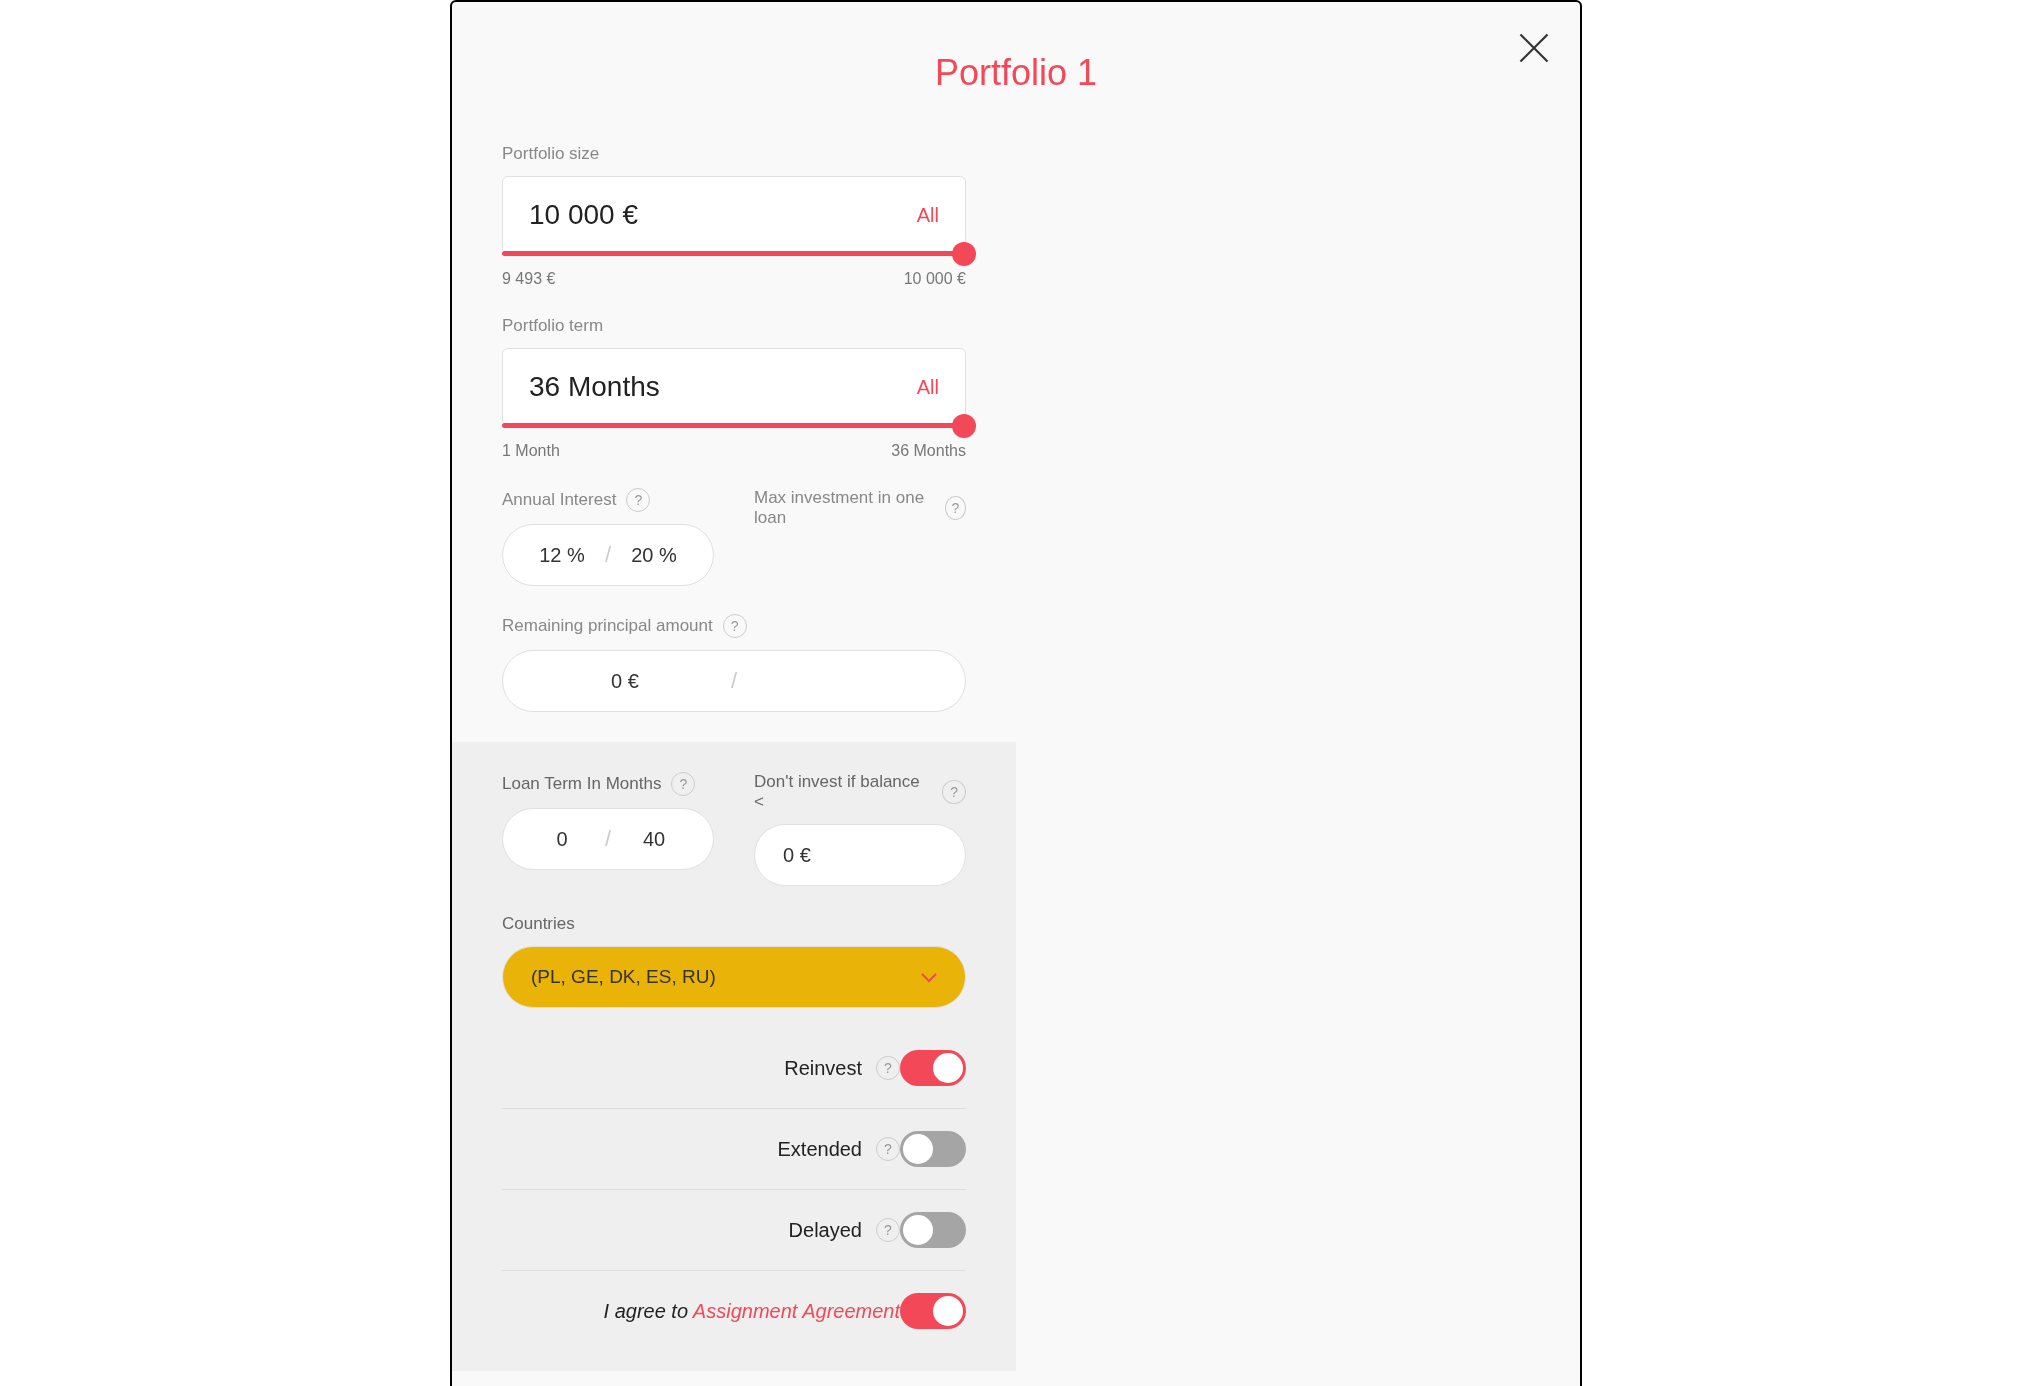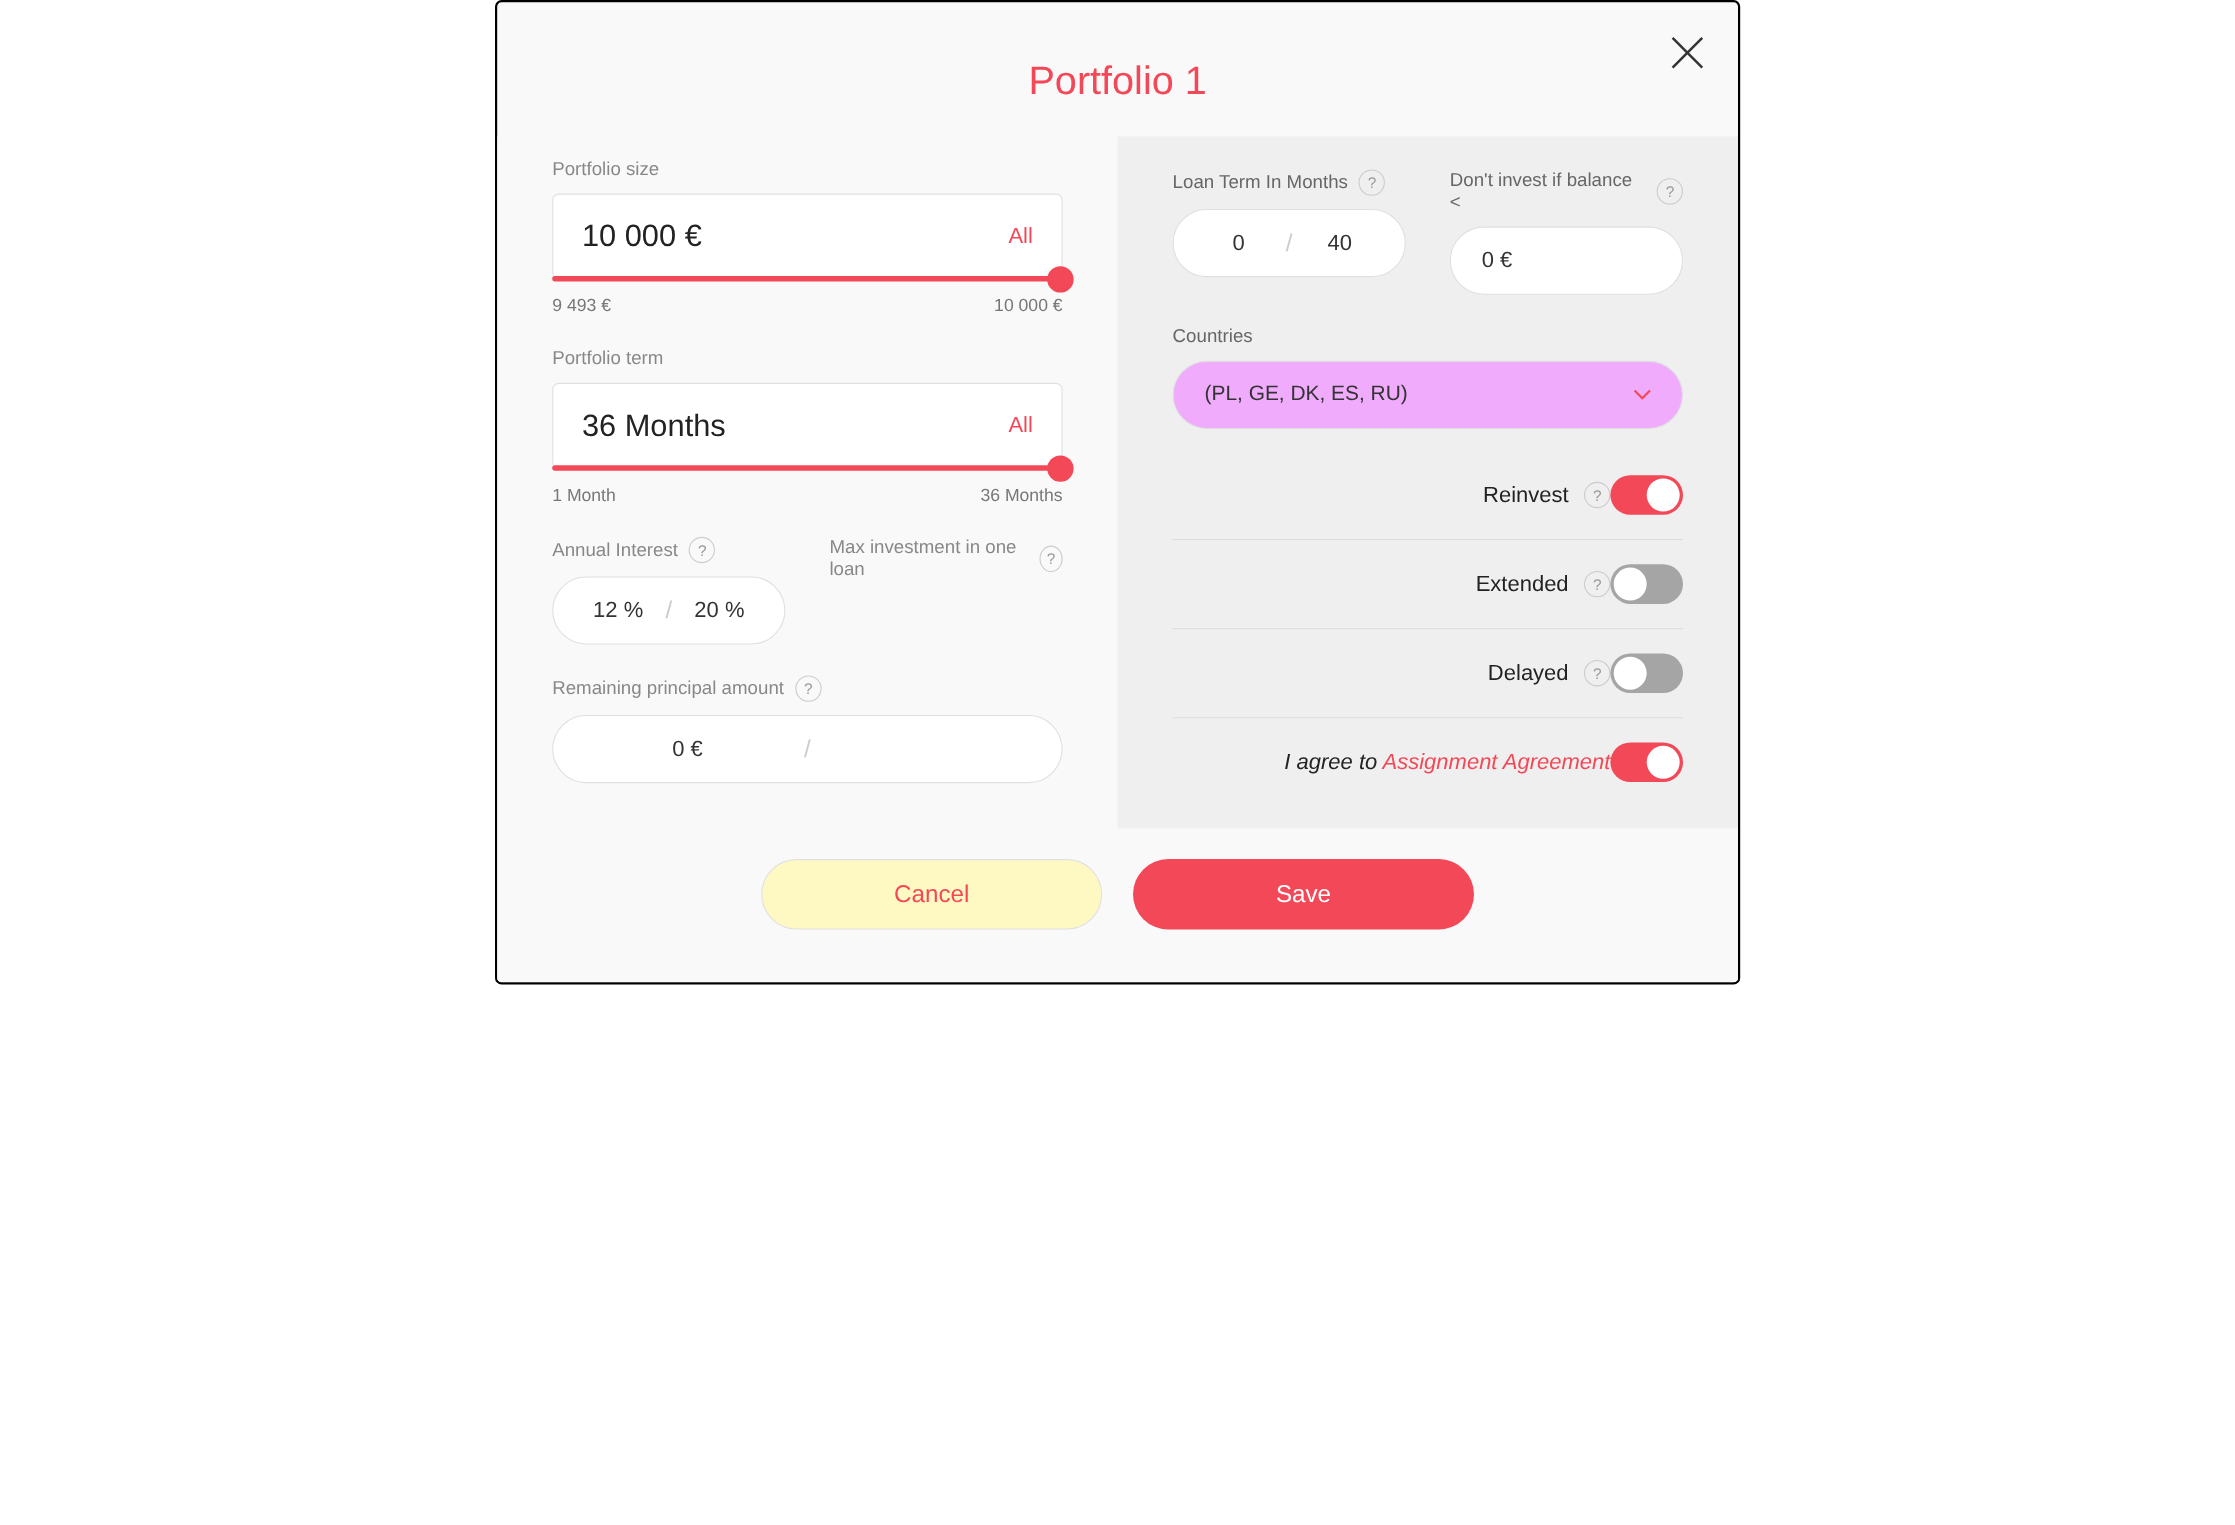--- a/index.html
+++ b/index.html
@@ -30,20 +30,21 @@
   .close-btn svg { width: 100%; height: 100%; }
   .title {
     text-align: center;
     font-size: 36px;
     font-weight: 400;
     color: #f34857;
     padding: 50px 0 30px;
   }
   .content {
     display: flex;
+    flex-direction: column;
   }
   .left-col {
     width: 50%;
     padding: 20px 50px 30px 50px;
     background: #f9f9f9;
   }
   .right-col {
     width: 50%;
     padding: 30px 50px 20px 50px;
     background: #efefef;
@@ -149,21 +150,21 @@
     font-size: 20px;
     color: #333;
   }
   .placeholder { color: #bbb; }
   .right-row {
     display: flex;
     gap: 40px;
     margin-bottom: 28px;
   }
   .dropdown {
-    background: #f0abfc;
+    background: #eab308;
     border: 1px solid #e0e0e0;
     border-radius: 999px;
     height: 62px;
     display: flex;
     align-items: center;
     justify-content: space-between;
     padding: 0 28px;
     font-size: 19px;
     color: #333;
     cursor: pointer;

